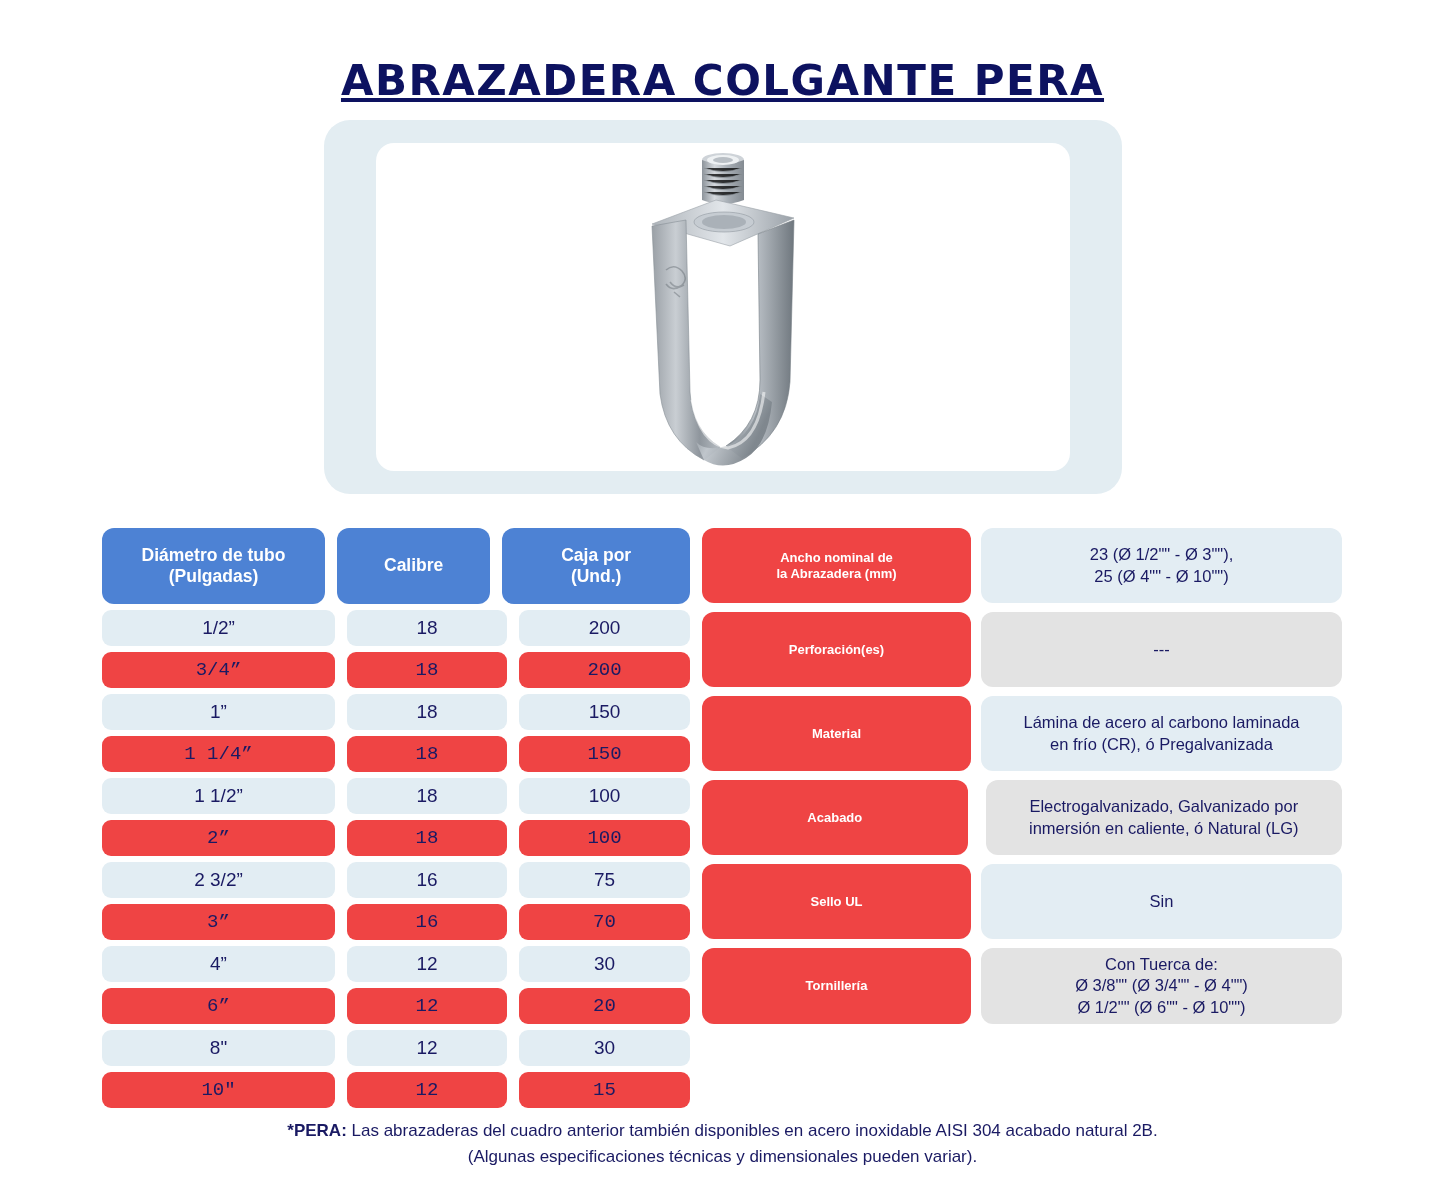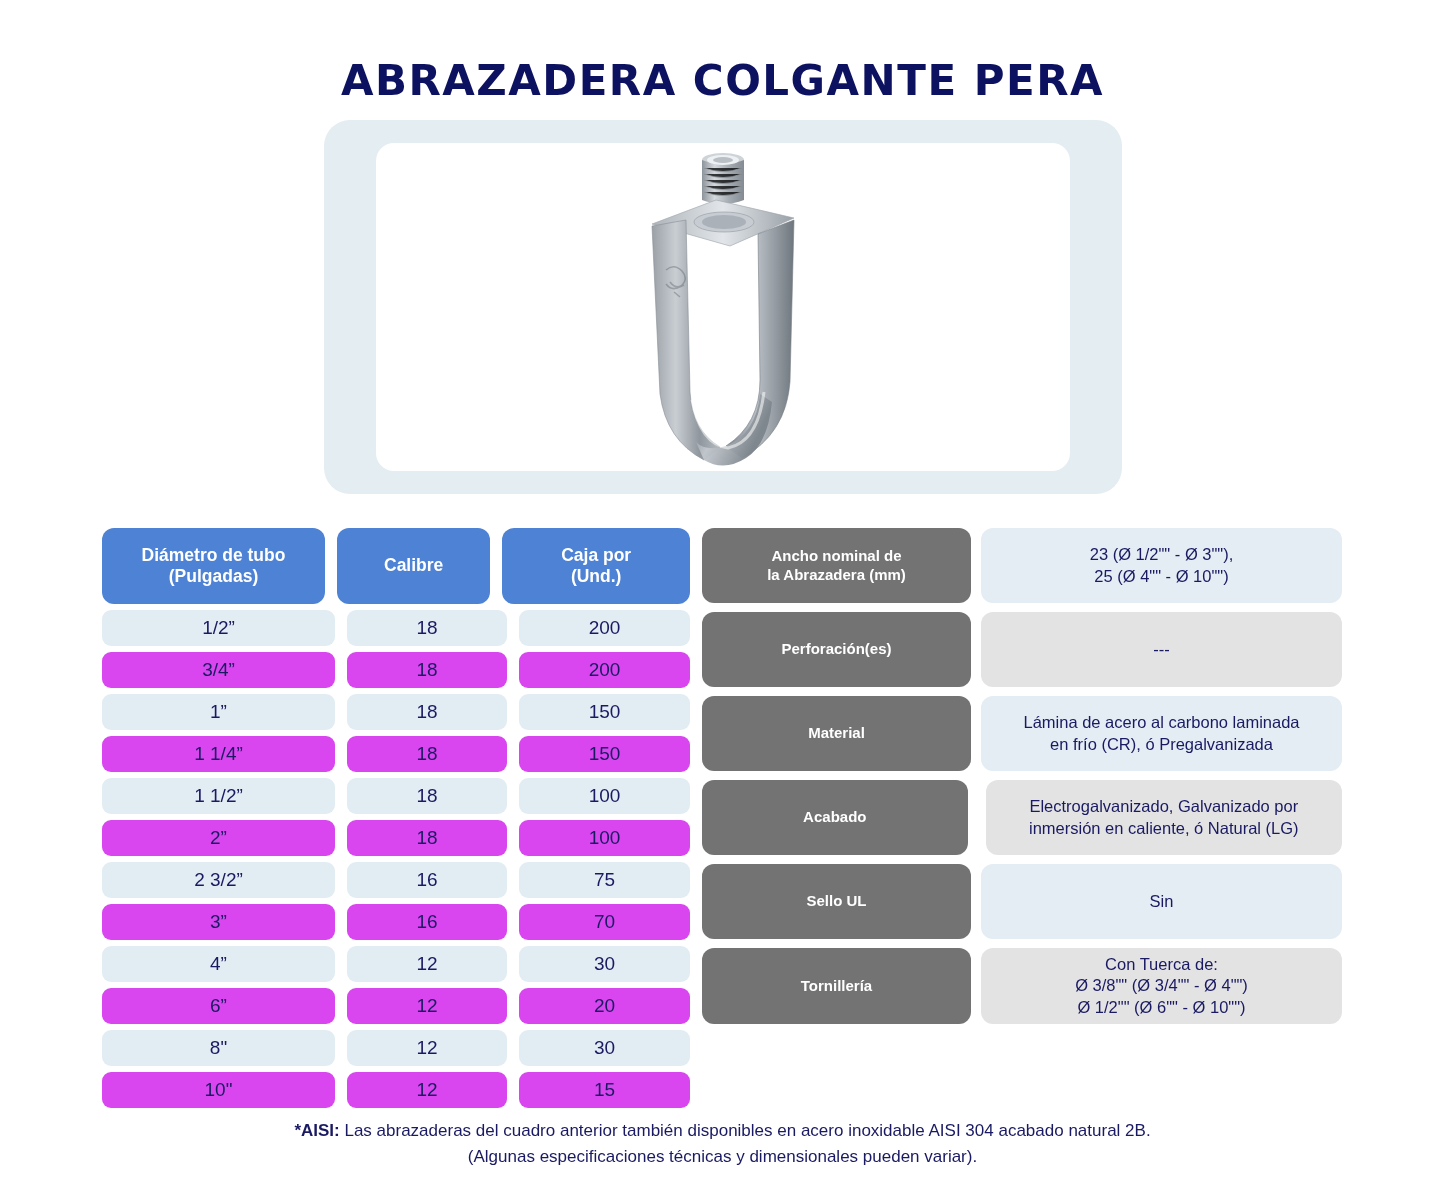--- a/index.html
+++ b/index.html
@@ -18,20 +18,21 @@
     position: absolute;
     top: 56px;
     left: 0;
     width: 1445px;
     text-align: center;
     font-size: 42px;
     font-weight: bold;
     letter-spacing: 1.5px;
     color: #0d1260;
     font-family: "DejaVu Sans", sans-serif;
+    text-decoration: underline;
   }
 
   
   .image-frame {
     position: absolute;
     left: 324px;
     top: 120px;
     width: 798px;
     height: 374px;
     background: #e3edf2;
@@ -88,37 +89,37 @@
     color: #1a1a63;
     font-size: 19px;
     display: flex;
     align-items: center;
     justify-content: center;
   }
   .lt-cell.c0 { width: 233px; }
   .lt-cell.c1 { width: 160px; }
   .lt-cell.c2 { width: 171px; }
   .lt-row.odd  .lt-cell { background: #e2edf3; }
-  .lt-row.even .lt-cell { background: #d946ef; }
+  .lt-row.even .lt-cell { background: #ef4444; font-family: Liberation Mono, monospace; }
 
   
   .spec-table {
     position: absolute;
     left: 702px;
     top: 528px;
     width: 640px;
   }
   .spec-row { display: flex; gap: 10px; margin-bottom: 9px; }
   .spec-label {
     width: 269px;
     min-height: 75px;
-    background: #737373;
+    background: #ef4444;
     border-radius: 12px;
     color: #ffffff;
-    font-size: 15px;
+    font-size: 13px;
     font-weight: bold;
     display: flex;
     align-items: center;
     justify-content: center;
     text-align: center;
     line-height: 1.22;
     padding: 0 8px;
   }
   .spec-value {
     width: 361px;
@@ -319,16 +320,16 @@
   <div class="spec-row even">
     <div class="spec-label" style="white-space: pre-line;">Tornillería</div>
     <div class="spec-value" style="white-space: pre-line;">Con Tuerca de:
 Ø 3/8"" (Ø 3/4"" - Ø 4"")
 Ø 1/2"" (Ø 6"" - Ø 10"")</div>
   </div>
 </div>
 
 <div class="note">
   <div>
-    <b>*AISI:</b><span> Las abrazaderas del cuadro anterior también disponibles en acero inoxidable AISI 304 acabado natural 2B.</span>
+    <b>*PERA:</b><span> Las abrazaderas del cuadro anterior también disponibles en acero inoxidable AISI 304 acabado natural 2B.</span>
   </div>
   <div>(Algunas especificaciones técnicas y dimensionales pueden variar).</div>
 </div>
 
 </body></html>

